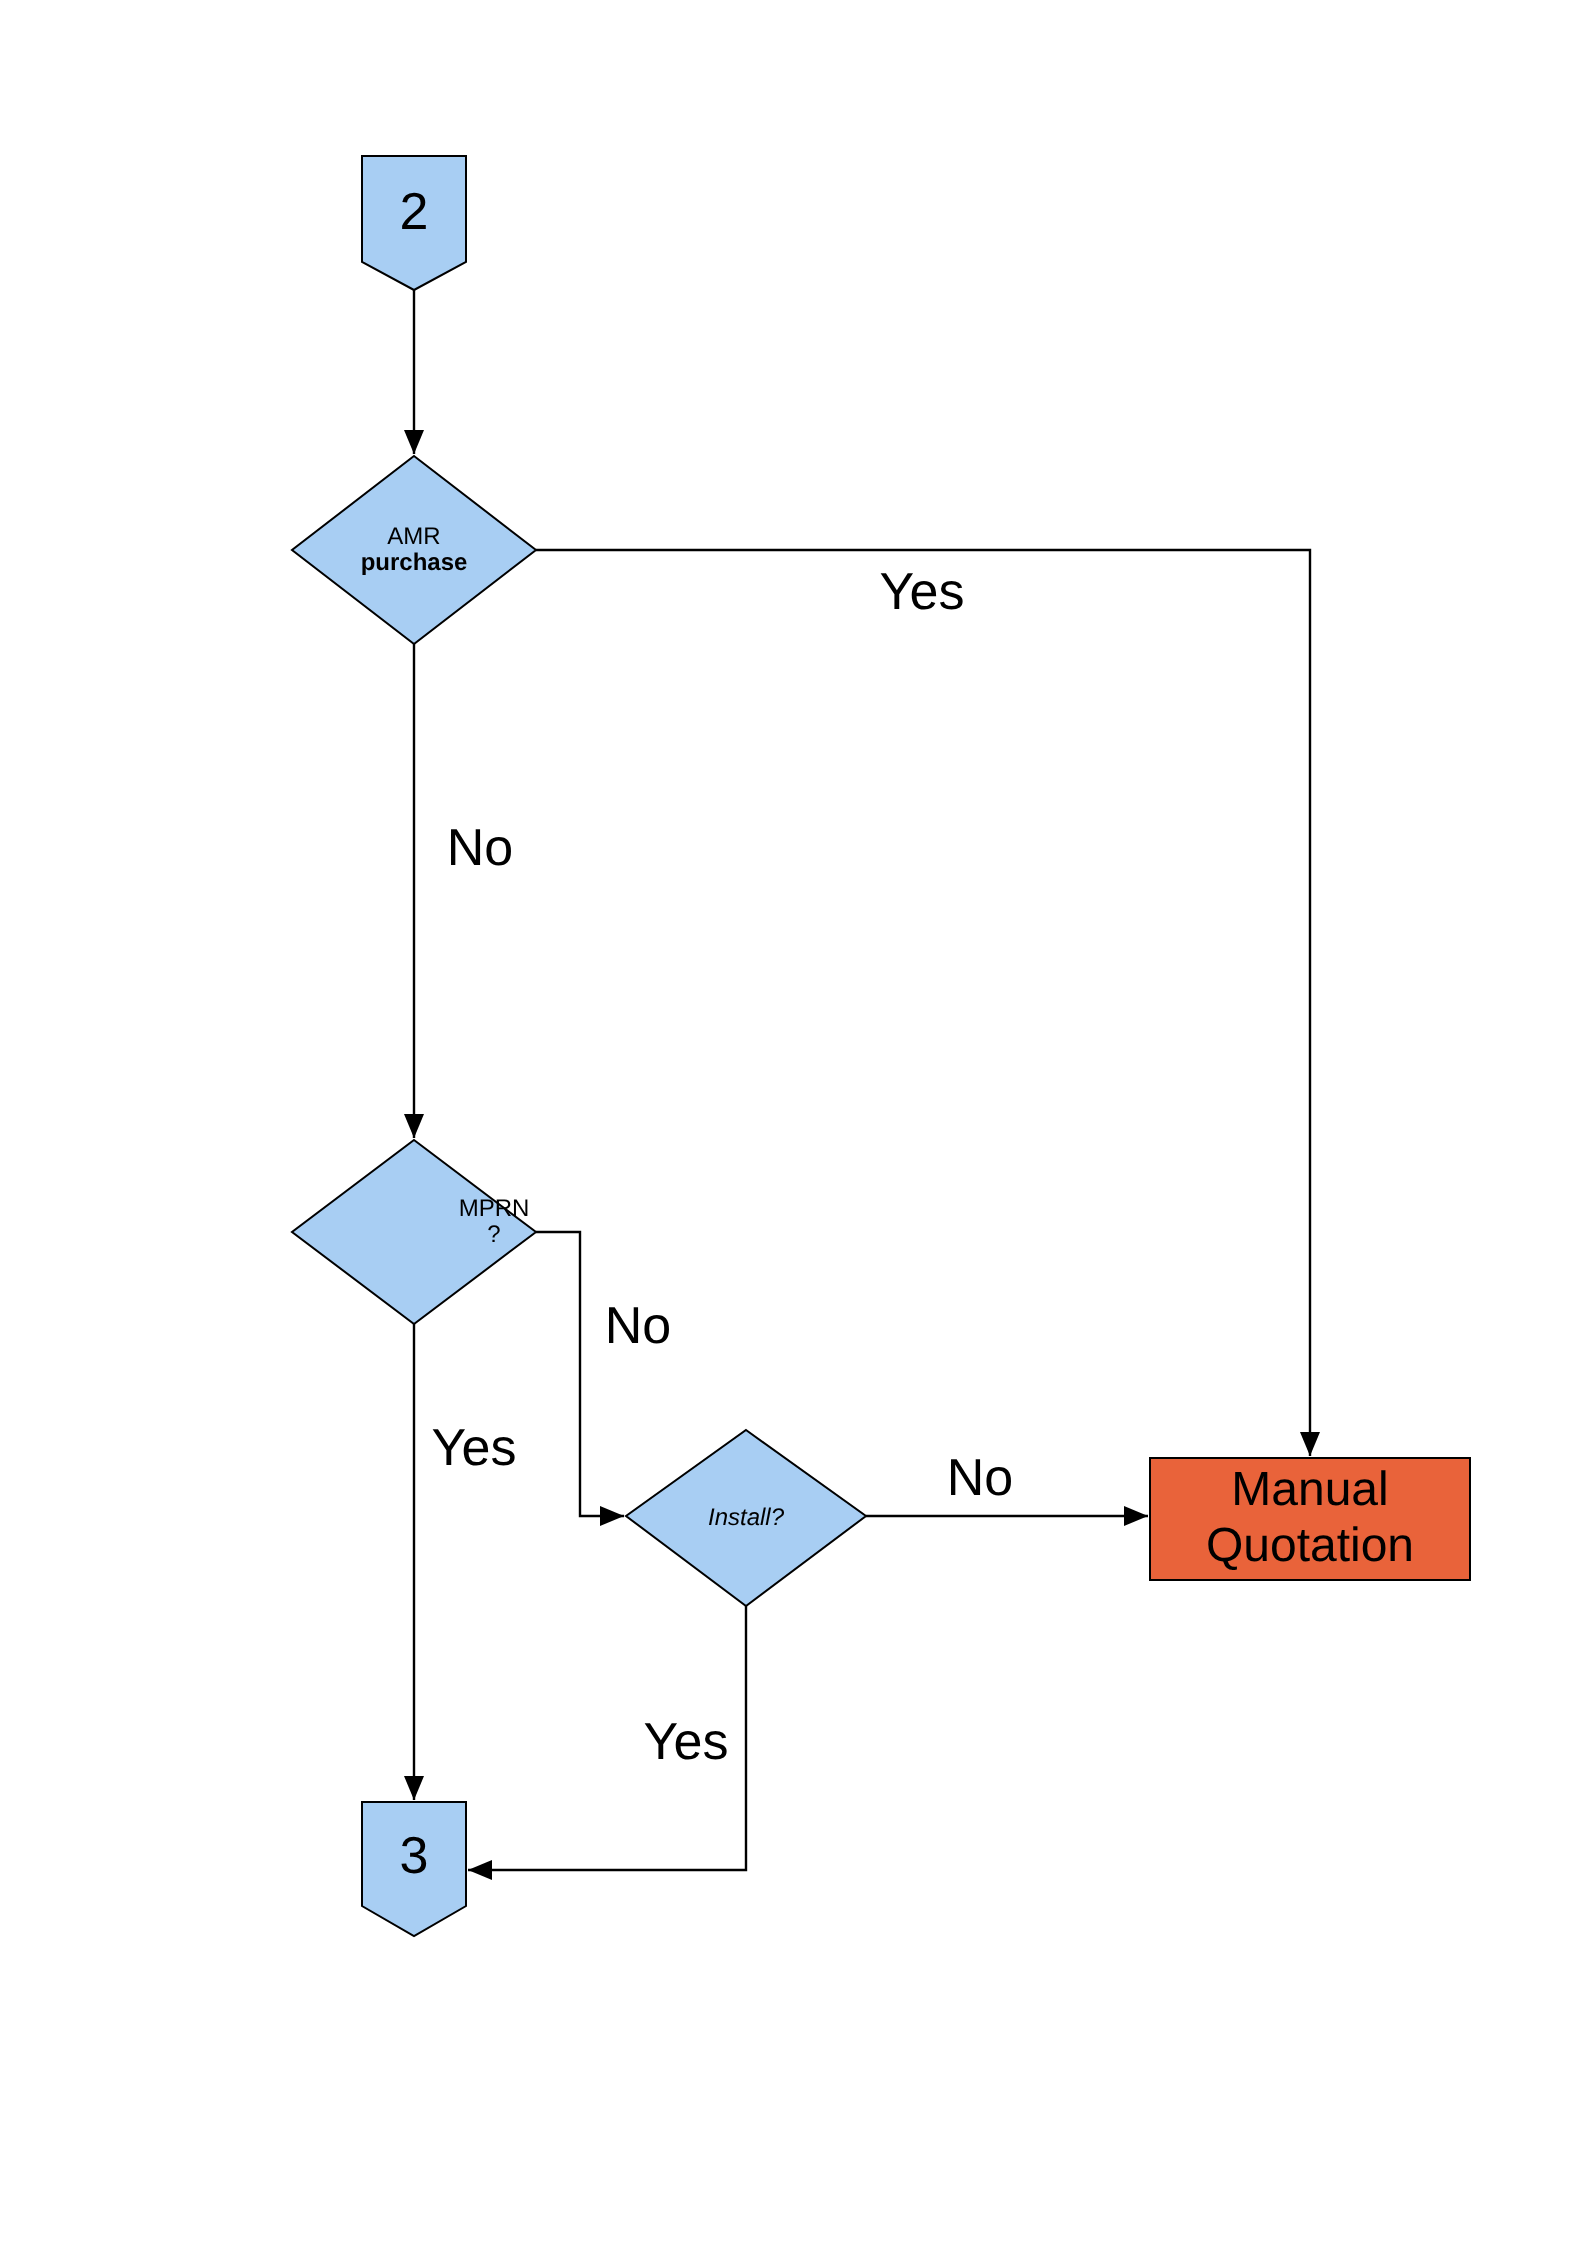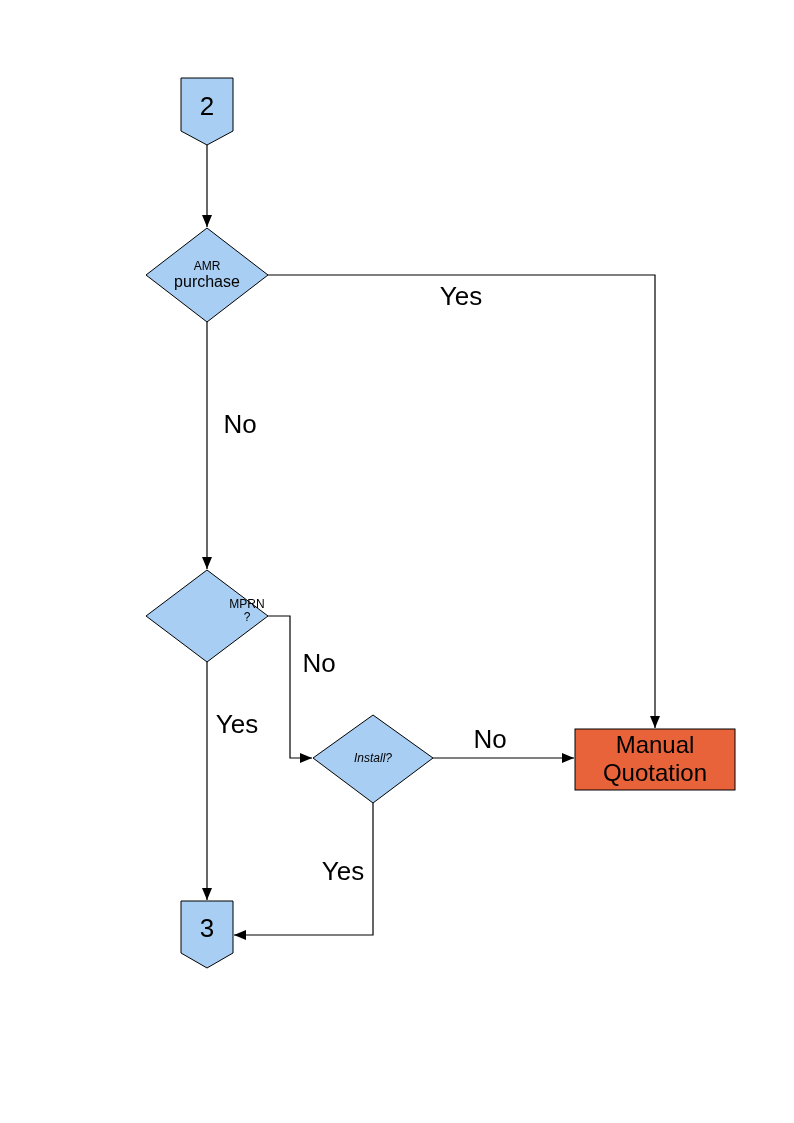--- a/index.html
+++ b/index.html
@@ -26,21 +26,21 @@
     align-items: center;
     justify-content: center;
     text-align: center;
     color: #000000;
     transform: translate(-50%, -50%);
     white-space: nowrap;
     line-height: 1.1;
   }
   .connector-num { font-size: 26px; }
   .decision-main { font-size: 12px; }
-  .decision-sub  { font-size: 16px; }
+  .decision-sub  { font-size: 12px; font-weight: bold; }
   .mprn-sub      { font-size: 12px; }
   .process-label {
     position: absolute;
     transform: translate(-50%, -50%);
     width: 144px;
     text-align: center;
     font-size: 24px;
     line-height: 1.15;
     color: #000000;
     white-space: normal;

